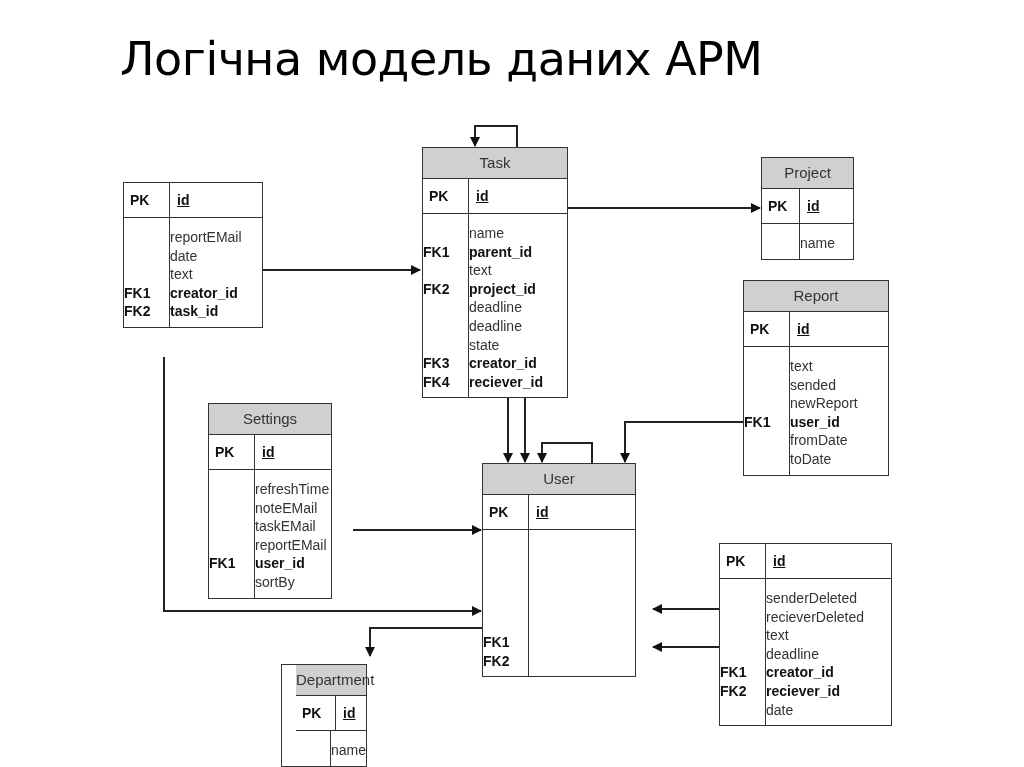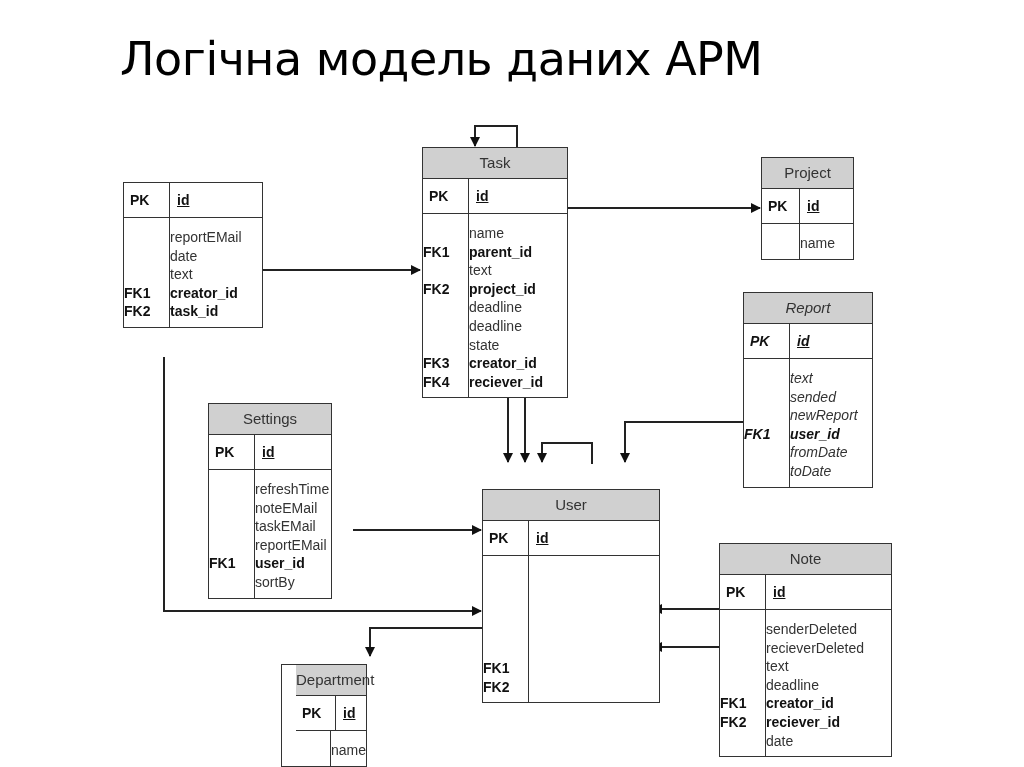--- a/index.html
+++ b/index.html
@@ -139,21 +139,21 @@
     </div>
     <div class="row">
       <div class="keys body" style="width: 38px;">
         <div class="line fk"></div>
       </div>
       <div class="cols body">
         <div class="line">name</div>
       </div>
     </div>
   </div>
-<div id="ent-report" class="entity" style="left:743px; top:292px; width:130px;font-style:italic;">
+<div id="ent-report" class="entity" style="left:743px; top:280px; width:146px;">
     <div class="hdr">Report</div>
     <div class="row pkrow">
       <div class="keys" style="width: 46px;">
         <div class="line pk">PK</div>
       </div>
       <div class="cols">
         <div class="line"><span class="pkcol">id</span></div>
       </div>
     </div>
     <div class="row">
@@ -197,21 +197,21 @@
       <div class="cols body">
         <div class="line">refreshTime</div>
         <div class="line">noteEMail</div>
         <div class="line">taskEMail</div>
         <div class="line">reportEMail</div>
         <div class="line fk">user_id</div>
         <div class="line">sortBy</div>
       </div>
     </div>
   </div>
-<div id="ent-user" class="entity" style="left:482px; top:489px; width:178px;">
+<div id="ent-user" class="entity" style="left:482px; top:463px; width:154px;">
     <div class="hdr">User</div>
     <div class="row pkrow">
       <div class="keys" style="width: 46px;">
         <div class="line pk">PK</div>
       </div>
       <div class="cols">
         <div class="line"><span class="pkcol">id</span></div>
       </div>
     </div>
     <div class="row">
@@ -220,21 +220,20 @@
         <div class="line fk"></div>
         <div class="line fk"></div>
         <div class="line fk"></div>
         <div class="line fk"></div>
         <div class="line fk">FK1</div>
         <div class="line fk">FK2</div>
       </div>
     </div>
   </div>
 <div id="ent-note" class="entity" style="left:719px; top:543px; width:173px;">
-    <div class="hdr">Note</div>
     <div class="row pkrow">
       <div class="keys" style="width: 46px;">
         <div class="line pk">PK</div>
       </div>
       <div class="cols">
         <div class="line"><span class="pkcol">id</span></div>
       </div>
     </div>
     <div class="row">
       <div class="keys body" style="width: 46px;">

